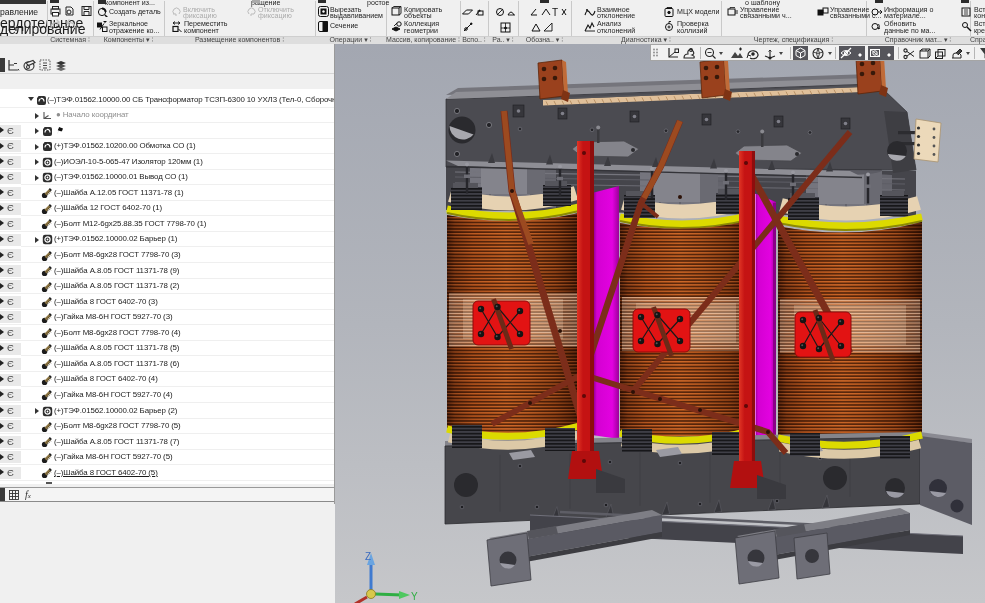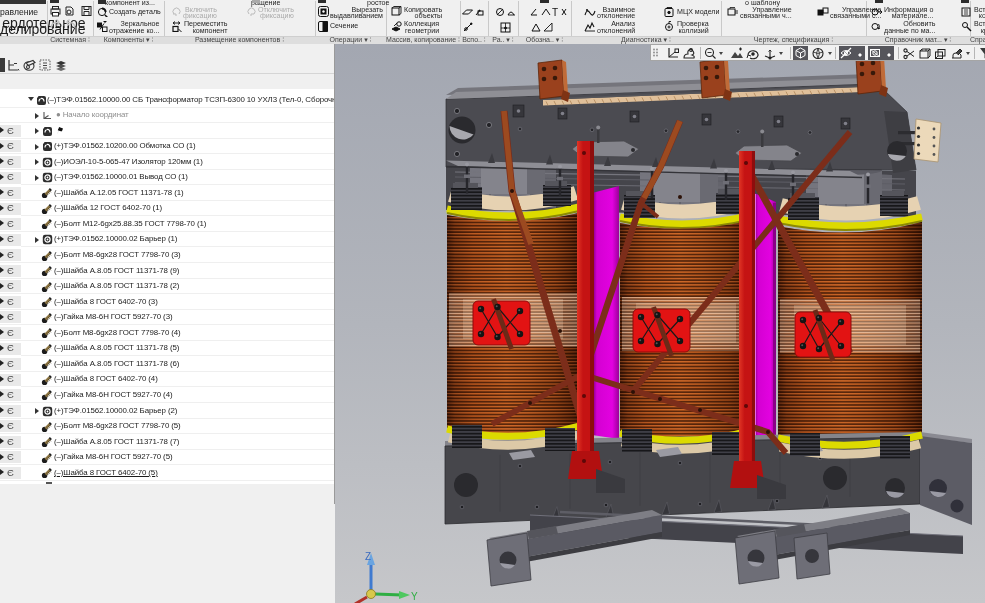--- a/index.html
+++ b/index.html
@@ -2,21 +2,21 @@
 <html><head><meta charset="utf-8">
 <style>
 html,body{margin:0;padding:0;width:985px;height:603px;overflow:hidden;
 font-family:"Liberation Sans",sans-serif;background:#f0f0f0;}
 *{box-sizing:border-box;}
 .abs{position:absolute;}
 #ribbon{left:0;top:0;width:985px;height:44px;background:#f0f0f0;border-bottom:1px solid #b8b8b8;}
 .gsep{position:absolute;top:1px;height:35px;width:1px;}
 .glabel{position:absolute;top:36px;height:8px;font-size:7px;color:#444;text-align:center;white-space:nowrap;}
 .gbar{position:absolute;top:35.5px;left:0;width:985px;height:8.5px;background:#dedede;border-top:1px solid #cfcfcf;}
-.cmd{position:absolute;font-size:7.1px;line-height:6.6px;color:#1e1e1e;white-space:nowrap;text-align:right;}
+.cmd{position:absolute;font-size:7.1px;line-height:6.6px;color:#1e1e1e;white-space:nowrap;}
 .cmd.gray{color:#ababab;}
 #panel{left:0;top:44px;width:335px;height:559px;background:#f0f0f0;}
 #phead{position:absolute;left:0;top:0;width:334px;height:12px;background:#f4f4f4;border-bottom:1px solid #d9d9d9;font-size:8.5px;color:#333;padding-left:2px;line-height:12px;}
 #picons{position:absolute;left:0;top:13px;width:334px;height:17px;background:#f0f0f0;border-bottom:1px solid #d5d5d5;}
 #psearch{position:absolute;left:0;top:31px;width:334px;height:13px;background:#fff;border-bottom:2px solid #666;font-size:8.5px;color:#9a9a9a;line-height:13px;}
 #tree{position:absolute;left:0;top:48px;width:334px;height:392px;background:#fff;overflow:hidden;}
 .trow{position:absolute;left:0;width:334px;height:15.5px;border-bottom:1px solid #efefef;font-size:7.9px;letter-spacing:-0.1px;color:#1c1c1c;}
 .trow .txt{position:absolute;top:2.5px;white-space:nowrap;}
 .gut{position:absolute;left:0;width:21px;height:14px;background:#e9e9e9;border-top:1px solid #fff;border-bottom:1px solid #fff;}
 .garr{position:absolute;left:0px;top:4px;width:0;height:0;border-left:4px solid #222;border-top:3px solid transparent;border-bottom:3px solid transparent;}
@@ -666,20 +666,30 @@
           <g>
             <circle cx="3.6" cy="8.4" r="2.7" fill="#1c1c1c"></circle>
             <path d="M4.5 7.5 L9 3" stroke="#8a7340" stroke-width="2.6"></path>
             <path d="M6 6.7 l1.2 1.2 M7.3 5.4 l1.2 1.2 M8.6 4.1 l1.2 1.2" stroke="#2a2417" stroke-width="0.8"></path>
             <path d="M8.3 1.6 l2 2" stroke="#1c1c1c" stroke-width="1.6"></path>
           </g>
         </svg>
         <div class="txt" style="left:54px;text-decoration:underline;">(–)Шайба 8 ГОСТ 6402-70 (5)</div>
       </div>
   <div class="abs" style="left:46px;top:390px;width:6px;height:1.5px;background:#555;"></div>
+  </div>
+  <div id="pbot">
+    <div class="abs" style="left:0;top:0px;width:5px;height:13px;background:#3a3a3a;"></div>
+    <svg class="abs" style="left:9px;top:2px" width="11" height="11">
+        <g stroke="#333" fill="none" stroke-width="0.9">
+          <rect x="0.5" y="0.5" width="9" height="9"></rect>
+          <path d="M0.5 3.5 h9 M0.5 6.5 h9 M3.5 0.5 v9 M6.5 0.5 v9"></path>
+        </g>
+      </svg>
+    <span style="position:absolute;left:25px;top:1px;font-size:10px;font-style:italic;color:#333;font-family:'Liberation Serif',serif;">f<span style="font-size:7px;">x</span></span>
   </div>
 </div>
 <div class="abs" id="viewport">
     <svg class="abs" style="left:0;top:0" width="650" height="560" viewBox="335 43 650 560">
 <defs>
 <linearGradient id="bgg" x1="0" y1="0" x2="0" y2="1">
  <stop offset="0" stop-color="#a3a7b1"></stop>
           <stop offset="0.5" stop-color="#b2b5bc"></stop>
           <stop offset="1" stop-color="#c6c7ca"></stop>
 </linearGradient>

